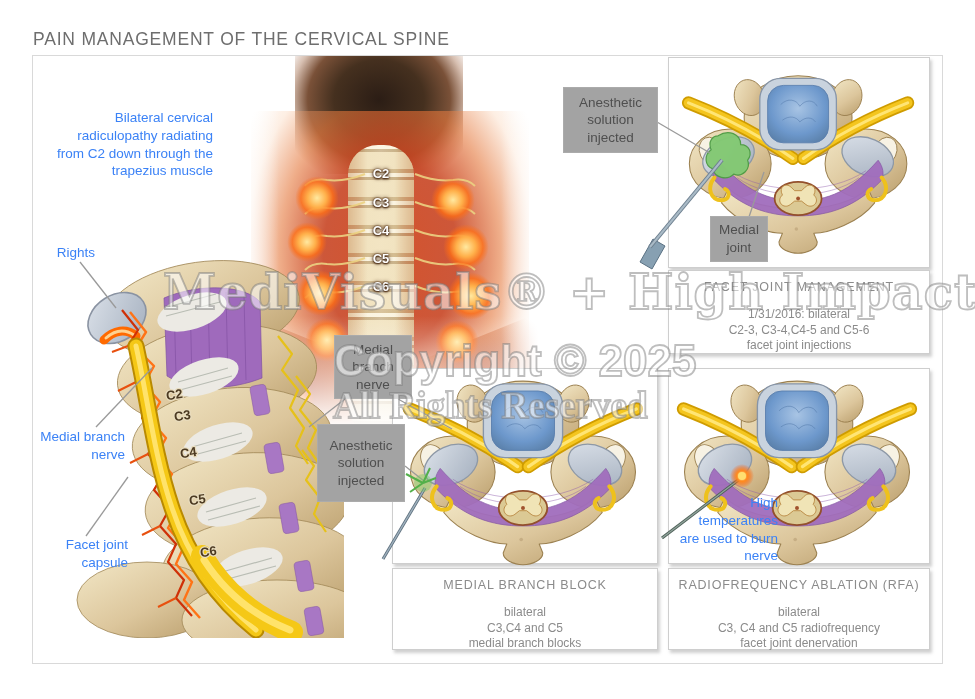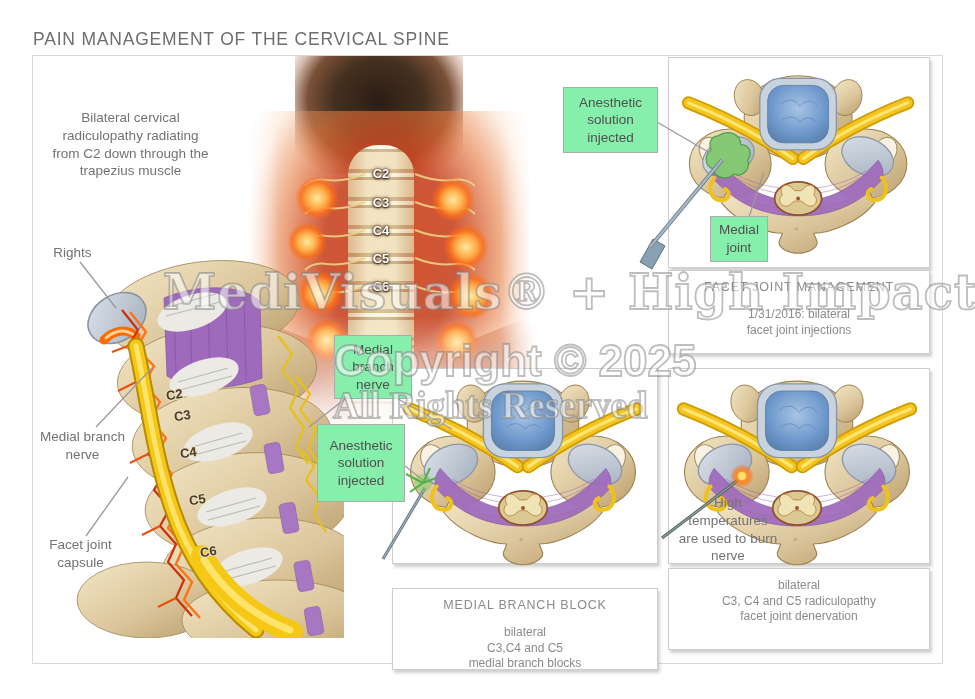--- a/index.html
+++ b/index.html
@@ -36,22 +36,22 @@
   .neck .fadeb{position:absolute;left:0;bottom:0;width:100%;height:130px;
     background:linear-gradient(180deg,rgba(255,255,255,0),#fff 88%);}
   .neck .fadel{position:absolute;left:0;top:0;width:46px;height:100%;
     background:linear-gradient(90deg,#fff 18%,rgba(255,255,255,0));}
   .neck .fader{position:absolute;right:0;top:0;width:46px;height:100%;
     background:linear-gradient(270deg,#fff 18%,rgba(255,255,255,0));}
   .clabel{position:absolute;left:133px;width:30px;text-align:center;font-weight:bold;
     font-size:13px;color:#fff;text-shadow:0 0 4px #40210a,0 0 2px #40210a,0 1px 2px #3a1d08;z-index:3;}
 
   
-  .sidelabel{position:absolute;color:#737373;font-size:13.5px;line-height:1.32;text-align:center;z-index:45;}
-  .callout{position:absolute;background:#86efac;border:1px solid #ababab;color:#4f4f4f;
+  .sidelabel{position:absolute;color:#3b82f6;font-size:13.5px;line-height:1.32;text-align:right;z-index:45;}
+  .callout{position:absolute;background:#a3a3a3;border:1px solid #ababab;color:#4f4f4f;
     font-size:13.5px;line-height:1.3;text-align:center;display:flex;align-items:center;
     justify-content:center;padding:4px 5px;box-sizing:border-box;z-index:45;}
   .panelbox{position:absolute;background:#fff;border:1px solid #cecece;
     box-shadow:2px 3px 3px rgba(150,150,150,.45);box-sizing:border-box;z-index:3;}
   .panel-caption{position:absolute;background:#fff;border:1px solid #cecece;
     box-shadow:2px 3px 3px rgba(150,150,150,.45);box-sizing:border-box;z-index:3;
     text-align:center;color:#8b8b8b;padding-top:9px;}
   .cap-title{font-size:12.5px;letter-spacing:.8px;margin-bottom:13px;}
   .cap-line{font-size:12px;line-height:15.5px;}
 
@@ -225,47 +225,49 @@
     <svg class="panelsvg" width="262" height="211">
       <g transform="translate(16,10) scale(0.87)">
         <use href="#axialV"></use>
         <path d="M38,78 c12,-8 26,-2 26,10 c10,0 14,10 8,18 c4,10 -6,20 -16,16 c-8,8 -22,4 -24,-6 c-10,-4 -10,-16 -2,-22 c-4,-10 2,-16 8,-16 Z" fill="#83c973" stroke="#4f9c45" stroke-width="1.4" opacity=".97"></path>
       </g>
     </svg>
   </div>
   <div class="panel-caption" style="left:668px;top:270px;width:262px;height:84px;">
     <div class="cap-title">FACET JOINT MANAGEMENT</div>
     <div class="cap-line">1/31/2016: bilateral</div>
+    <div class="cap-line">C2-3, C3-4,C4-5 and C5-6</div>
     <div class="cap-line">facet joint injections</div>
   </div>
 
   <div class="panelbox" style="left:392px;top:368px;width:266px;height:196px;">
     <svg class="panelsvg" width="266" height="196">
       <g transform="translate(13,4) scale(0.9)">
           <use href="#axialV"></use>
         </g>
     </svg>
   </div>
-  <div class="panel-caption" style="left:392px;top:568px;width:266px;height:82px;margin-top:20px;">
+  <div class="panel-caption" style="left:392px;top:568px;width:266px;height:82px;">
     <div class="cap-title">MEDIAL BRANCH BLOCK</div>
     <div class="cap-line">bilateral</div>
     <div class="cap-line">C3,C4 and C5</div>
     <div class="cap-line">medial branch blocks</div>
   </div>
 
   <div class="panelbox" style="left:668px;top:368px;width:262px;height:196px;">
     <svg class="panelsvg" width="262" height="196">
       <g transform="translate(11,4) scale(0.9)">
           <use href="#axialV"></use>
         </g>
     </svg>
   </div>
   <div class="panel-caption" style="left:668px;top:568px;width:262px;height:82px;">
+    <div class="cap-title">RADIOFREQUENCY ABLATION (RFA)</div>
     <div class="cap-line">bilateral</div>
-    <div class="cap-line">C3, C4 and C5 radiculopathy</div>
+    <div class="cap-line">C3, C4 and C5 radiofrequency</div>
     <div class="cap-line">facet joint denervation</div>
   </div>
 
   <svg class="overlay" width="975" height="699">
     <g stroke="#9a9a9a" stroke-width="1.3">
       <line x1="80" y1="262" x2="116" y2="308"></line>
       <line x1="96" y1="427" x2="152" y2="368"></line>
       <line x1="86" y1="536" x2="128" y2="477"></line>
       <line x1="657" y1="122" x2="710" y2="153"></line>
       <line x1="749" y1="217" x2="764" y2="172"></line>

